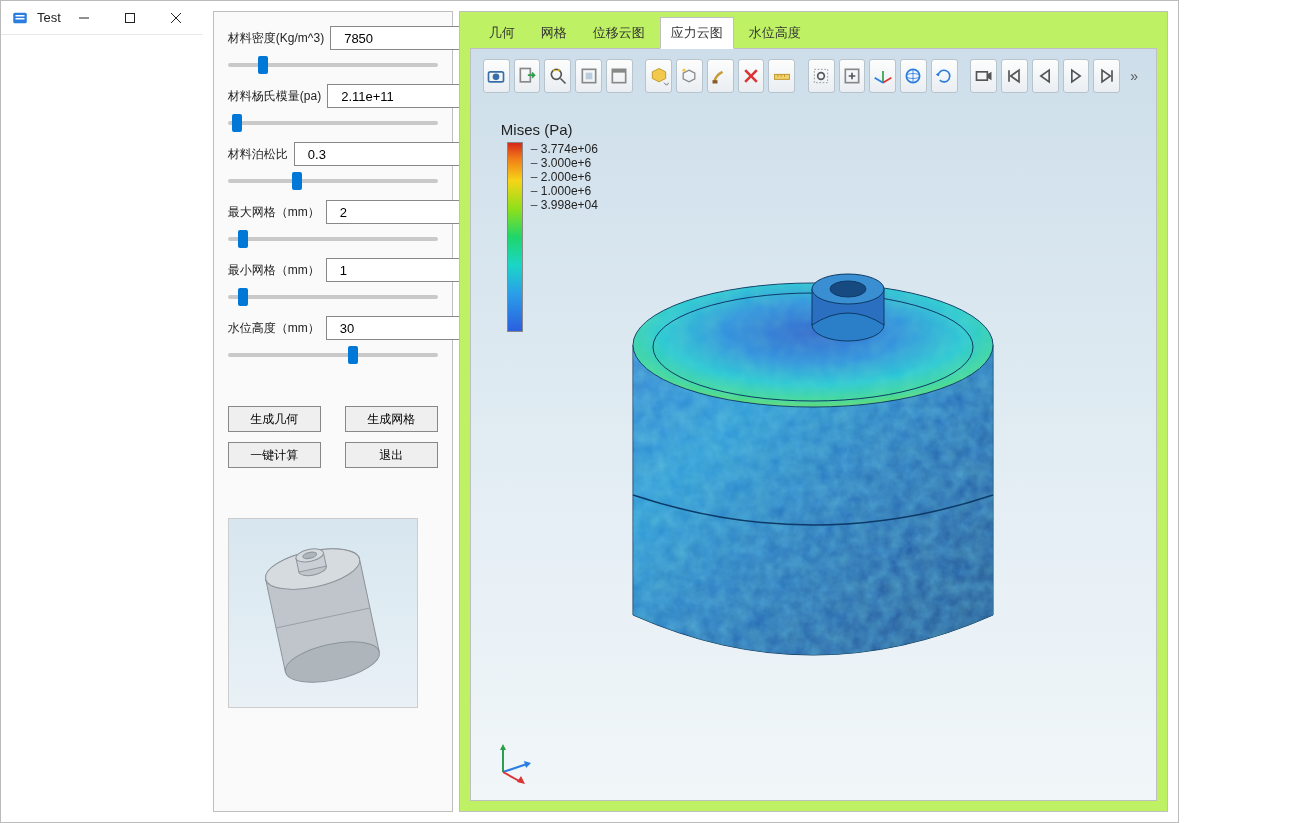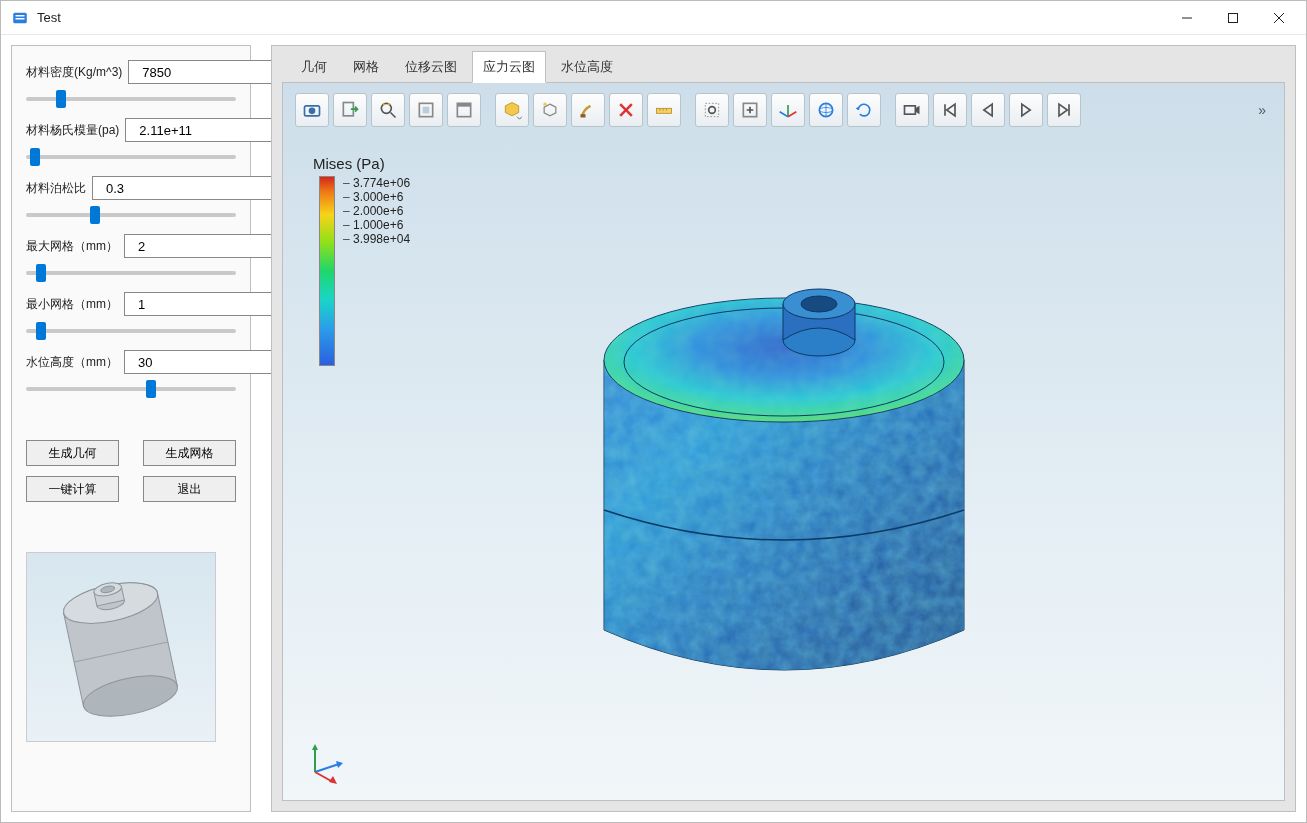--- a/index.html
+++ b/index.html
@@ -1,39 +1,39 @@
 <!DOCTYPE html>
 <html><head>
 <meta charset="utf-8">
 <style>
   * { box-sizing: border-box; font-family: "Microsoft YaHei", "Segoe UI", sans-serif; }
   body { margin: 0; background: #fff; font-size: 13px; color: #222; }
-  .window { width: 1307px; height: 823px; border: 1px solid #bbb; display: flex; flex-direction: column; }
+  .window { width: 1179px; height: 823px; border: 1px solid #bbb; display: flex; }
   .titlebar { height: 34px; display: flex; align-items: center; padding: 0 4px 0 10px; border-bottom: 1px solid #e8e8e8; }
   .titlebar .app-icon { width: 18px; height: 18px; margin-right: 8px; }
   .titlebar .title { flex: 0 0 auto; font-size: 13px; }
   .titlebar .spacer { flex: 1; }
   .win-btn { width: 46px; height: 30px; display: inline-flex; align-items: center; justify-content: center; }
   .win-btn svg { stroke: #222; }
-  .content { flex: 1; display: flex; padding: 10px; gap: 20px; }
+  .content { flex: 1; display: flex; padding: 10px; gap: 6px; }
   .panel-left { width: 240px; border: 1px solid #bfbfbf; background: #fafafa; padding: 14px 14px 10px 14px; display: flex; flex-direction: column; gap: 10px; }
   .param { display: flex; flex-direction: column; gap: 6px; }
   .param-row { display: flex; align-items: center; gap: 6px; }
   .param-label { width: 100px; font-size: 12px; white-space: nowrap; }
   .param-input { flex: 1; height: 24px; border: 1px solid #888; padding: 0 13px; font-size: 13px; background: #fff; font-family: inherit; }
   .slider { width: 100%; height: 18px; }
   input[type=range] { -webkit-appearance: none; appearance: none; background: transparent; height: 18px; margin: 0; }
   input[type=range]::-webkit-slider-runnable-track { height: 4px; background: #c9c9c9; border-radius: 2px; }
   input[type=range]::-webkit-slider-thumb { -webkit-appearance: none; width: 10px; height: 18px; background: #0078d7; border-radius: 2px; margin-top: -7px; }
   input[type=range]::-moz-range-track { height: 4px; background: #c9c9c9; border-radius: 2px; }
   input[type=range]::-moz-range-thumb { width: 10px; height: 18px; background: #0078d7; border-radius: 2px; border: none; }
   .btn-grid { display: grid; grid-template-columns: 1fr 1fr; gap: 10px 24px; margin-top: 32px; }
   .btn { height: 26px; border: 1px solid #888; background: #efefef; font-size: 12px; cursor: pointer; padding: 0 6px; }
   .preview { margin-top: 40px; width: 190px; height: 190px; background: linear-gradient(180deg,#d7e6ef 0%,#e9f1f6 100%); border: 1px solid #ccc; position: relative; overflow: hidden; display: flex; align-items: center; justify-content: center; }
-  .panel-right { flex: 1; border: 1px solid #bfbfbf; background: #e5e5e5; display: flex; flex-direction: column; }
+  .panel-right { flex: 1; border: 1px solid #bfbfbf; background: #bef264; display: flex; flex-direction: column; }
   .tabbar { height: 36px; display: flex; align-items: center; gap: 4px; padding: 6px 18px 0 18px; }
   .tab { padding: 6px 10px; font-size: 13px; color: #333; cursor: pointer; border: 1px solid transparent; }
   .tab.active { background: #fff; border: 1px solid #bfbfbf; border-bottom-color: #fff; position: relative; z-index: 2; }
   .view { flex: 1; margin: 0 10px 10px 10px; border: 1px solid #bfbfbf; background: linear-gradient(180deg,#cddeea 0%,#e4eef4 60%,#f1f6f9 100%); position: relative; overflow: hidden; }
   .toolbar { position: absolute; top: 8px; left: 8px; right: 8px; height: 38px; background: rgba(255,255,255,0.0); display: flex; align-items: center; gap: 4px; padding: 2px 4px; }
   .tbtn { width: 34px; height: 34px; border: 1px solid #b8c4cc; background: linear-gradient(180deg,#fdfdfd,#e9eef2); border-radius: 3px; display: inline-flex; align-items: center; justify-content: center; cursor: pointer; }
   .tbtn svg { width: 20px; height: 20px; }
   .tsep { width: 6px; }
   .overflow { margin-left: auto; font-size: 14px; color: #555; padding: 0 6px; cursor: pointer; }
   .legend { position: absolute; left: 36px; top: 72px; font-size: 12px; color: #222; }

